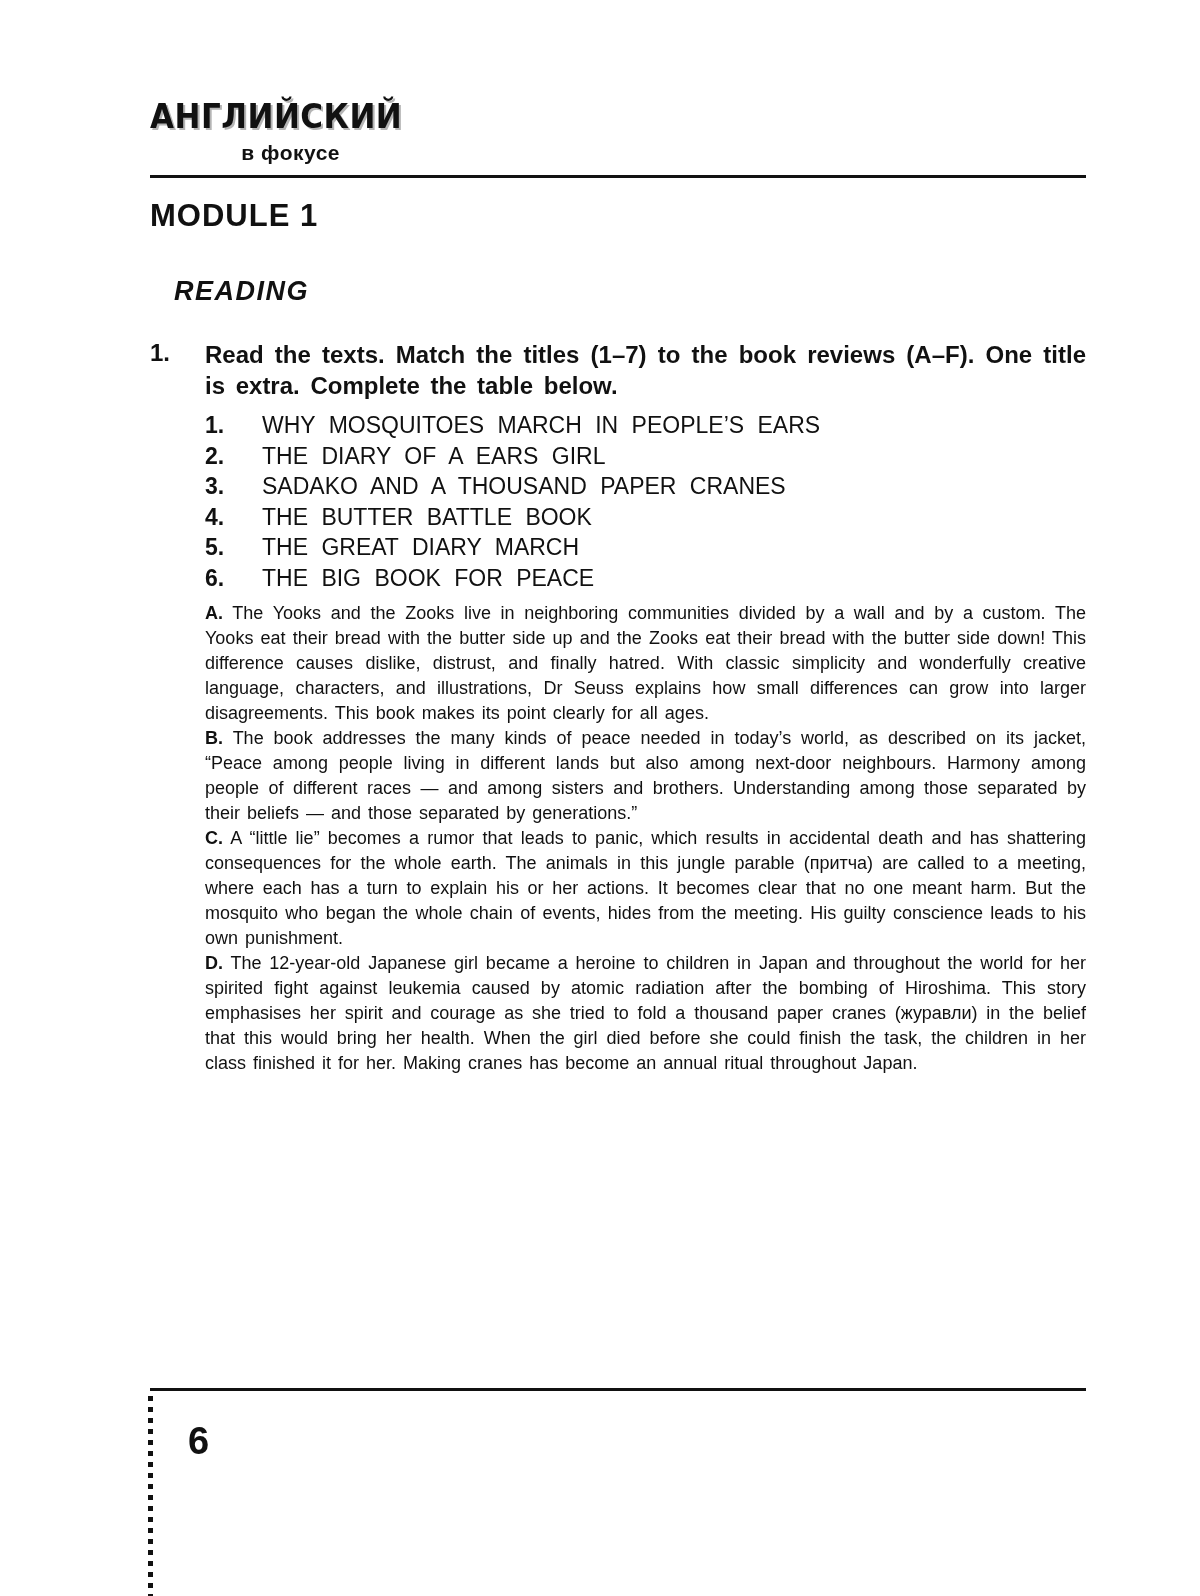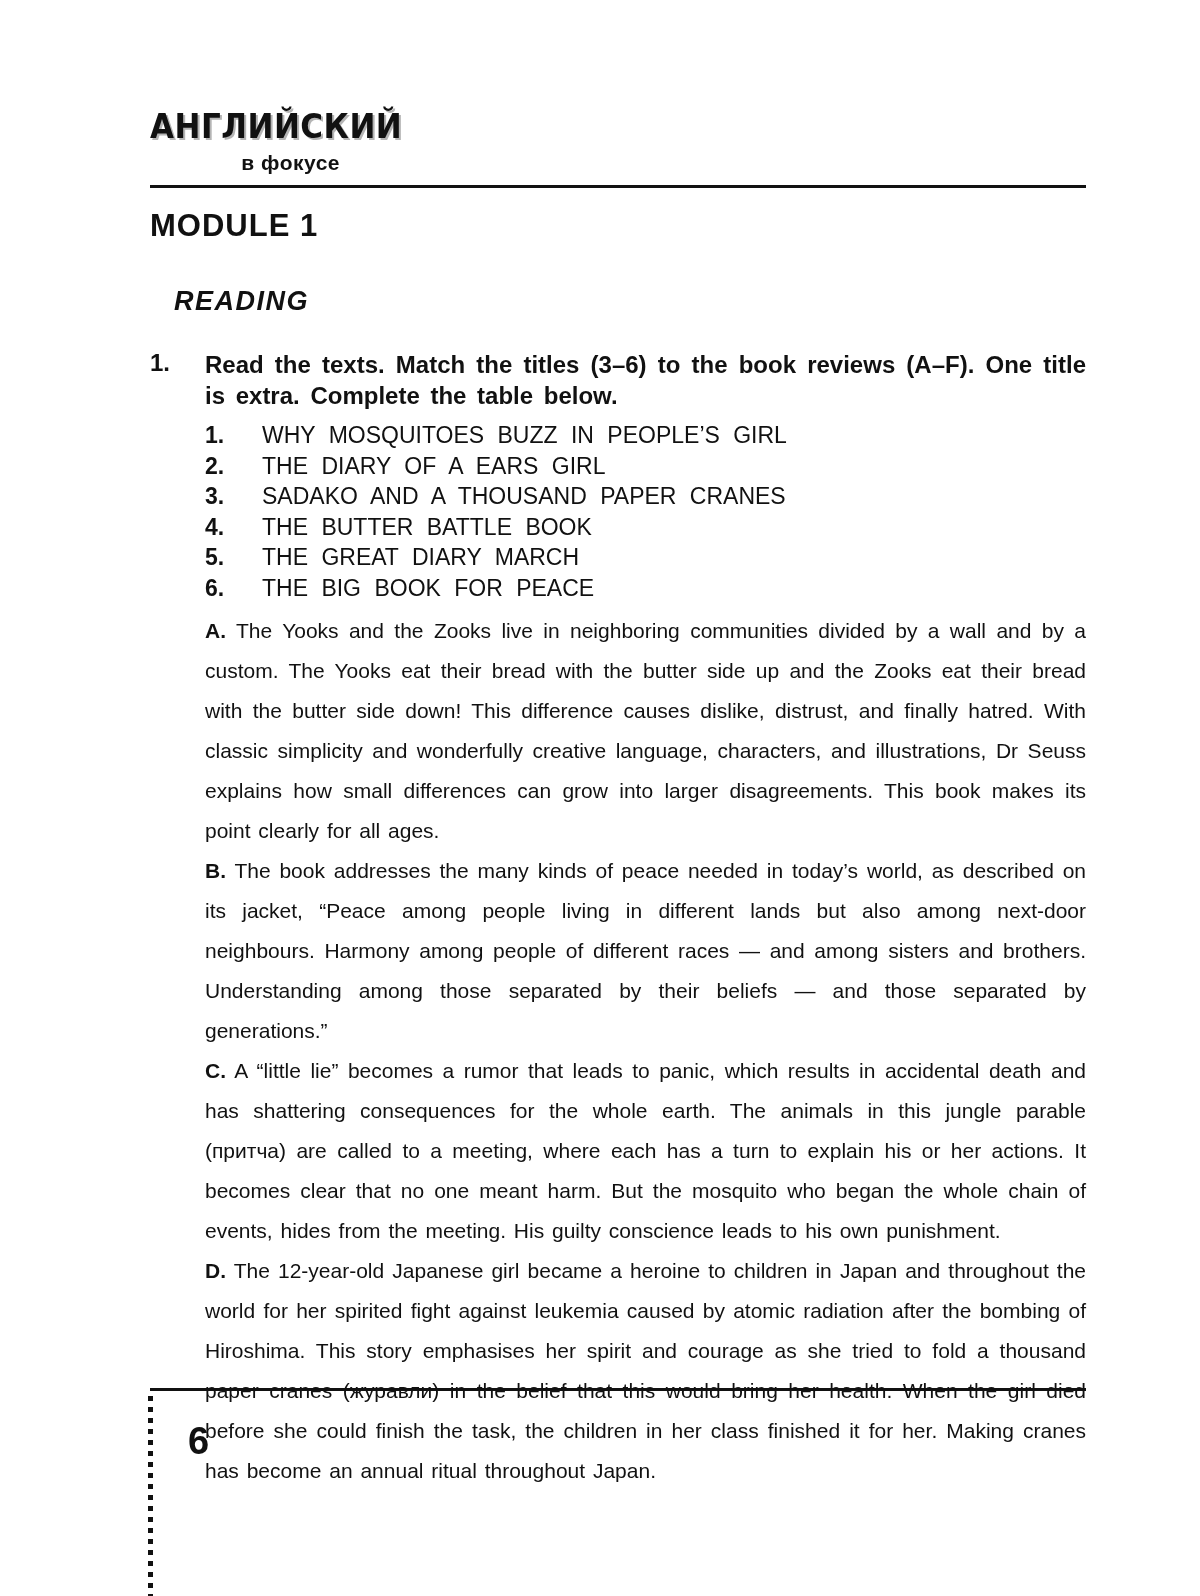--- a/index.html
+++ b/index.html
@@ -8,21 +8,21 @@
     width: 1200px; height: 1596px;
     position: relative;
     font-family: "Liberation Sans", sans-serif;
     color: #111;
     overflow: hidden;
   }
   .page { position: absolute; inset: 0; }
 
   .content {
     position: absolute;
-    left: 150px; top: 14px;
+    left: 150px; top: 4px;
     width: 936px;
   }
 
   
   .logo { margin-top: 92px; width: 210px; }
   .logo-main {
     font-family: "DejaVu Sans", sans-serif;
     font-size: 31px;
     font-weight: 800;
     letter-spacing: 0.5px;
@@ -85,22 +85,22 @@
     display: flex;
     font-size: 23px;
     line-height: 30.5px;
     word-spacing: 7px;
   }
   .title-num { flex: 0 0 57px; font-weight: 700; }
   .title-text { flex: 1; }
 
   .reviews { margin: 8px 0 0 55px; width: 881px; }
   .review {
-    font-size: 21px;
-    line-height: 40px;
+    font-size: 18px;
+    line-height: 25px;
     text-align: justify;
     word-spacing: 2px;
   }
   .review-letter { font-weight: 700; }
 
   
   .bottom-rule { position: absolute; left: 150px; top: 1388px; }
   .dotted-line {
     position: absolute;
     left: 148px; top: 1396px;
@@ -129,27 +129,27 @@
     <hr class="rule top-rule">
 
     <h1 class="module-title">MODULE 1</h1>
 
     <h2 class="section-title">READING</h2>
 
     <section class="exercise">
 
       <div class="ex-head">
         <span class="ex-num">1.</span>
-        <p class="ex-instruction">Read the texts. Match the titles (3–6) to the book reviews (A–F). One title is extra. Complete the table below.</p>
+        <p class="ex-instruction">Read the texts. Match the titles (1–7) to the book reviews (A–F). One title is extra. Complete the table below.</p>
       </div>
 
       <ol class="titles">
         <li class="title-item">
           <span class="title-num">1.</span>
-          <span class="title-text">WHY MOSQUITOES BUZZ IN PEOPLE’S GIRL</span>
+          <span class="title-text">WHY MOSQUITOES MARCH IN PEOPLE’S EARS</span>
         </li>
         <li class="title-item">
           <span class="title-num">2.</span>
           <span class="title-text">THE DIARY OF A EARS GIRL</span>
         </li>
         <li class="title-item">
           <span class="title-num">3.</span>
           <span class="title-text">SADAKO AND A THOUSAND PAPER CRANES</span>
         </li>
         <li class="title-item">

